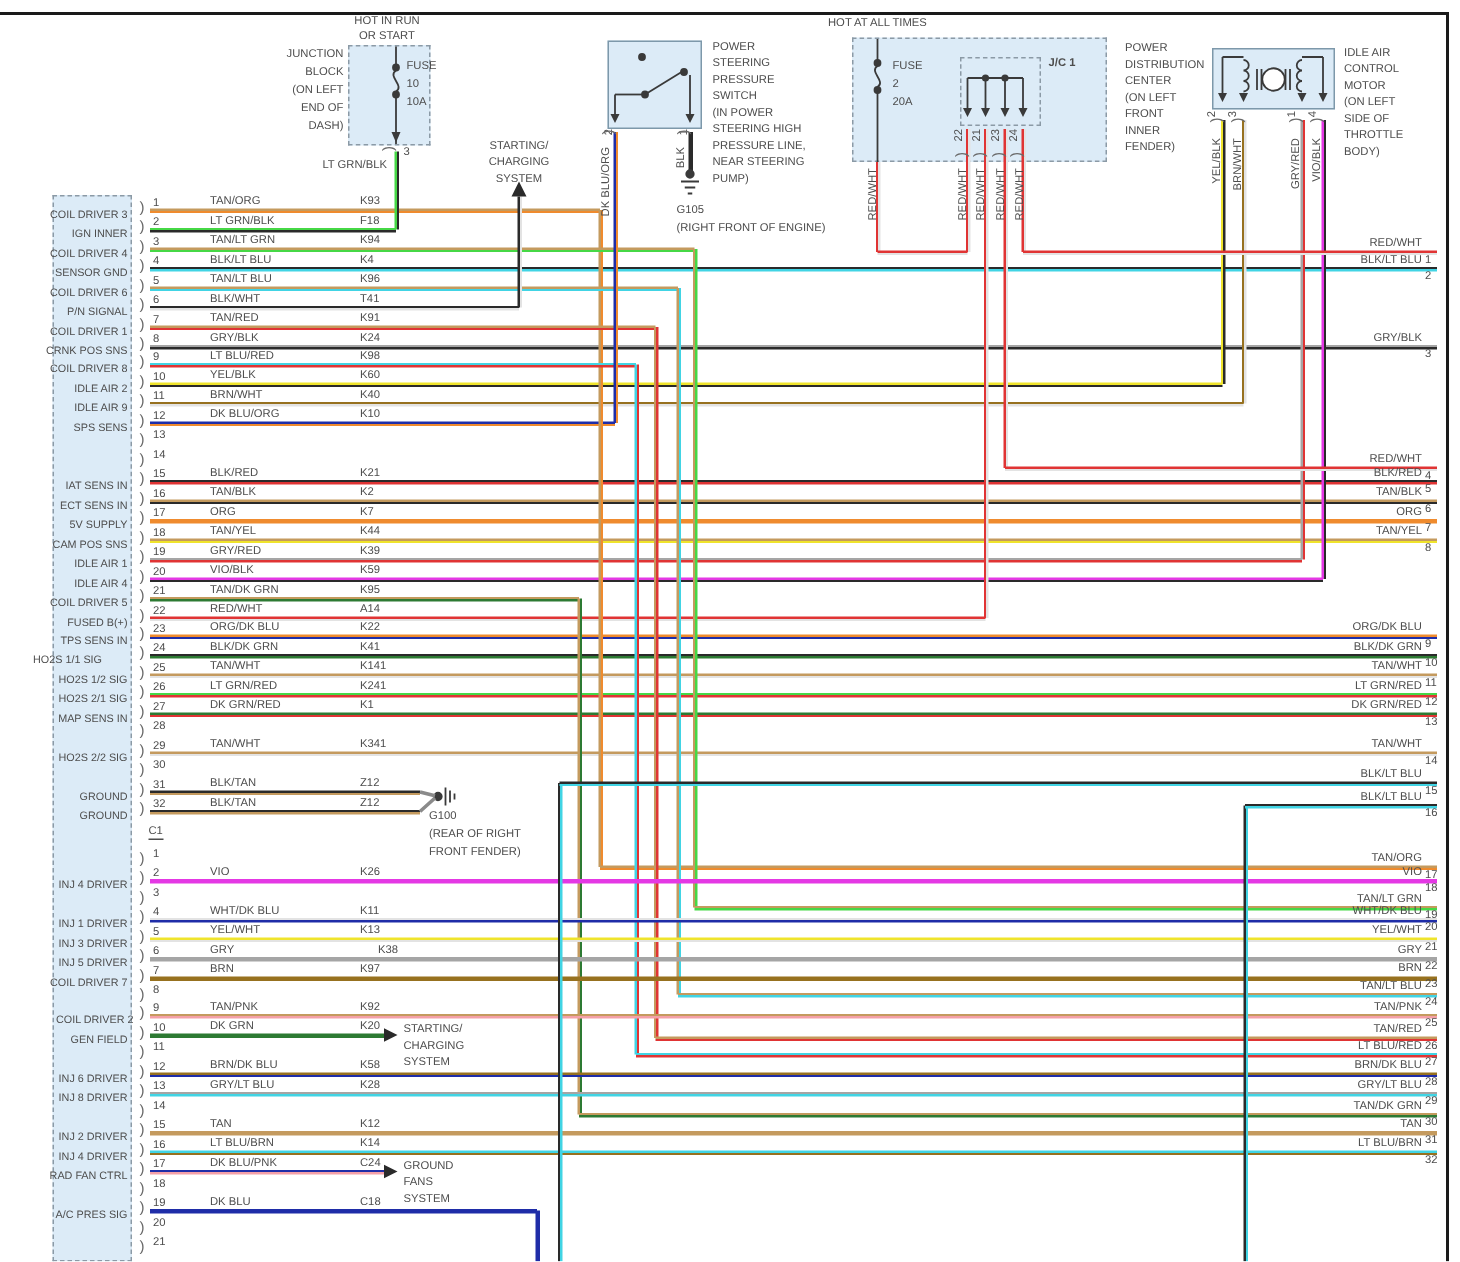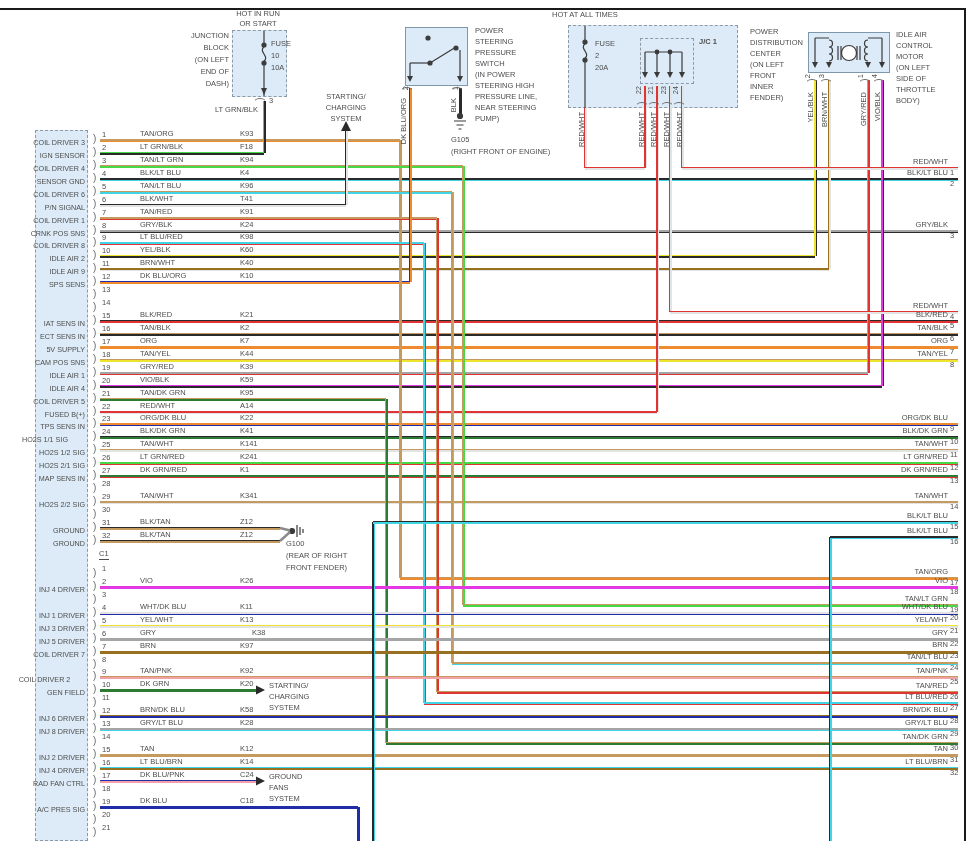--- a/index.html
+++ b/index.html
@@ -111,21 +111,21 @@
       <div class="wire" style="left: 373px; top: 521px; width: 585px; height: 3px; background: linear-gradient(rgb(42, 42, 42) 0px, rgb(42, 42, 42) 50%, rgb(65, 212, 228) 50%, rgb(65, 212, 228) 100%);"></div>
       <div class="wire" style="left: 829px; top: 537px; width: 3px; height: 304px; background: linear-gradient(to right, rgb(42, 42, 42) 0px, rgb(42, 42, 42) 50%, rgb(65, 212, 228) 50%, rgb(65, 212, 228) 100%);"></div>
       <div class="wire" style="left: 830px; top: 536px; width: 128px; height: 3px; background: linear-gradient(rgb(42, 42, 42) 0px, rgb(42, 42, 42) 50%, rgb(65, 212, 228) 50%, rgb(65, 212, 228) 100%);"></div>
       <div class="br" style="left: 93px; top: 134px;">)</div>
       <div class="t num" style="left: 102px; top: 130px;">1</div>
       <div class="t tr circ" style="left: 0px; top: 138px; width: 85px;">COIL DRIVER 3</div>
       <div class="t" style="left: 140px; top: 129px;">TAN/ORG</div>
       <div class="t" style="left: 240px; top: 129px;">K93</div>
       <div class="br" style="left: 93px; top: 147px;">)</div>
       <div class="t num" style="left: 102px; top: 143px;">2</div>
-      <div class="t tr circ" style="left: 0px; top: 151px; width: 85px;">IGN SENSOR</div>
+      <div class="t tr circ" style="left: 0px; top: 151px; width: 85px;">IGN INNER</div>
       <div class="t" style="left: 140px; top: 142px;">LT GRN/BLK</div>
       <div class="t" style="left: 240px; top: 142px;">F18</div>
       <div class="br" style="left: 93px; top: 160px;">)</div>
       <div class="t num" style="left: 102px; top: 156px;">3</div>
       <div class="t tr circ" style="left: 0px; top: 164px; width: 85px;">COIL DRIVER 4</div>
       <div class="t" style="left: 140px; top: 155px;">TAN/LT GRN</div>
       <div class="t" style="left: 240px; top: 155px;">K94</div>
       <div class="br" style="left: 93px; top: 173px;">)</div>
       <div class="t num" style="left: 102px; top: 169px;">4</div>
       <div class="t tr circ" style="left: 0px; top: 177px; width: 85px;">SENSOR GND</div>
@@ -285,21 +285,21 @@
       <div class="t" style="left: 252px; top: 628px;">K38</div>
       <div class="br" style="left: 93px; top: 646px;">)</div>
       <div class="t num" style="left: 102px; top: 642px;">7</div>
       <div class="t tr circ" style="left: 0px; top: 650px; width: 85px;">COIL DRIVER 7</div>
       <div class="t" style="left: 140px; top: 641px;">BRN</div>
       <div class="t" style="left: 240px; top: 641px;">K97</div>
       <div class="br" style="left: 93px; top: 659px;">)</div>
       <div class="t num" style="left: 102px; top: 655px;">8</div>
       <div class="br" style="left: 93px; top: 671px;">)</div>
       <div class="t num" style="left: 102px; top: 667px;">9</div>
-      <div class="t tr circ" style="left: 0px; top: 675px; width: 89px; text-align: center;">COIL DRIVER 2</div>
+      <div class="t tr circ" style="left: 0px; top: 675px; width: 89px;">COIL DRIVER 2</div>
       <div class="t" style="left: 140px; top: 666px;">TAN/PNK</div>
       <div class="t" style="left: 240px; top: 666px;">K92</div>
       <div class="br" style="left: 93px; top: 684px;">)</div>
       <div class="t num" style="left: 102px; top: 680px;">10</div>
       <div class="t tr circ" style="left: 0px; top: 688px; width: 85px;">GEN FIELD</div>
       <div class="t" style="left: 140px; top: 679px;">DK GRN</div>
       <div class="t" style="left: 240px; top: 679px;">K20</div>
       <div class="br" style="left: 93px; top: 697px;">)</div>
       <div class="t num" style="left: 102px; top: 693px;">11</div>
       <div class="br" style="left: 93px; top: 710px;">)</div>

